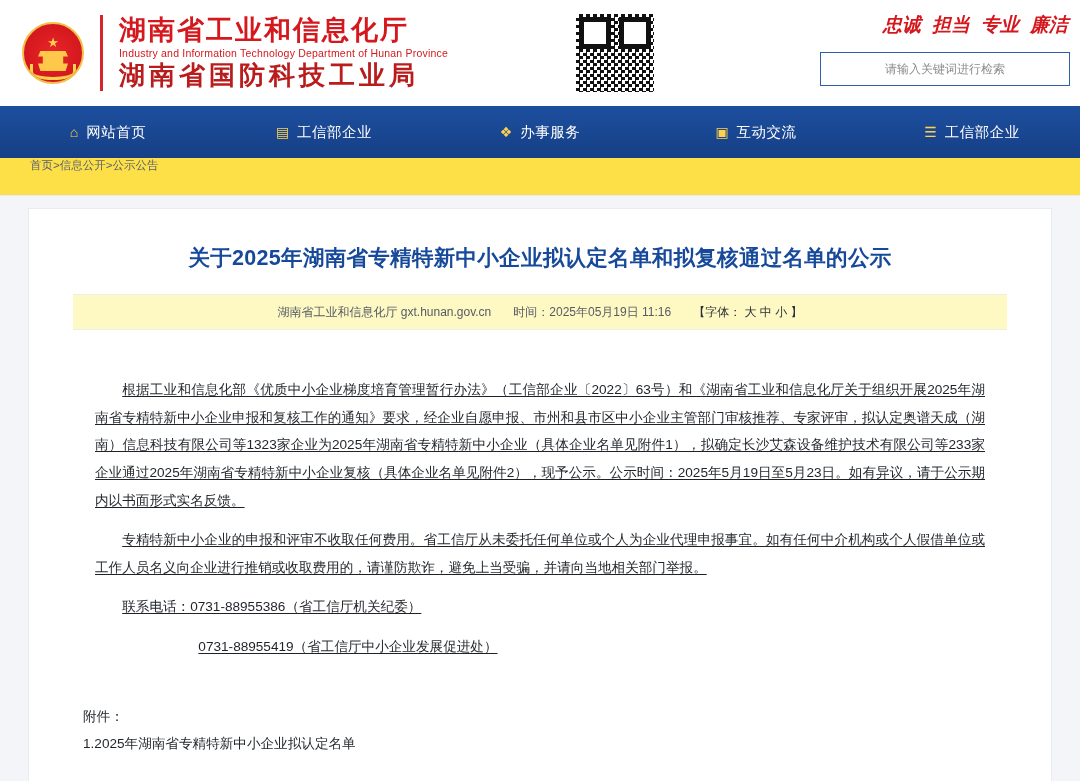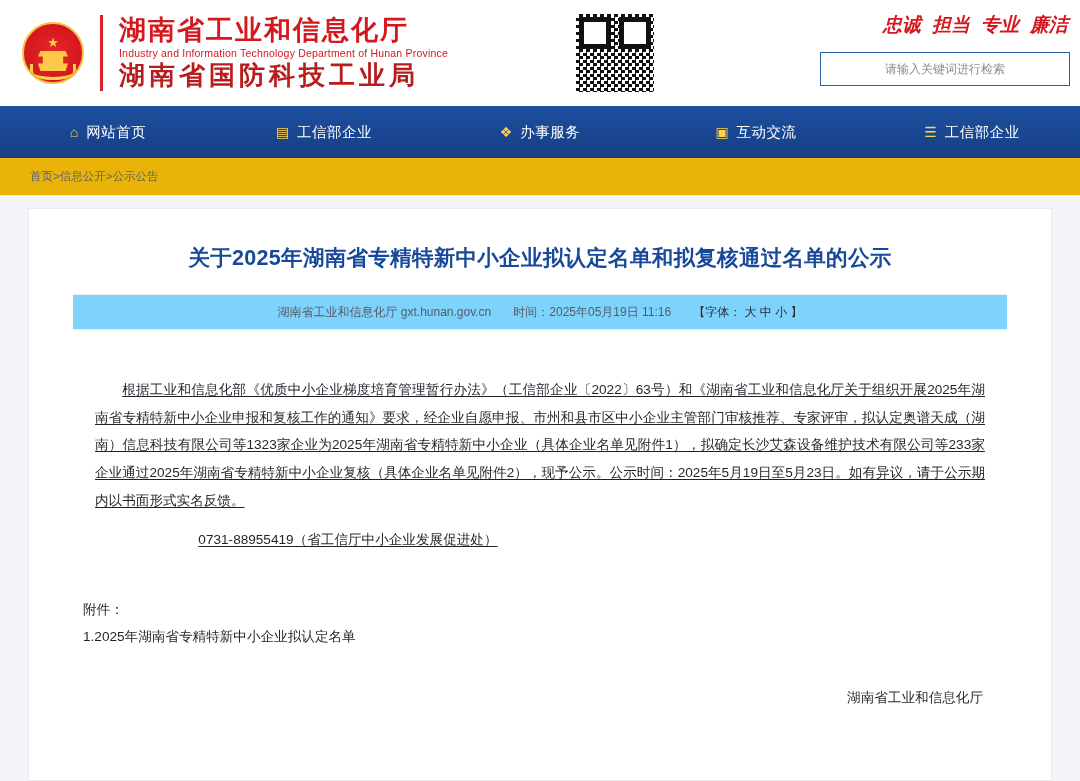--- a/index.html
+++ b/index.html
@@ -147,23 +147,23 @@
     white-space: nowrap;
     cursor: pointer;
     height: 100%;
   }
   .nav-item .ico { color: #ffd24d; font-size: 14px; line-height: 1; }
   .nav-item .lbl { letter-spacing: .5px; }
 
   
   .crumbwrap {
     height: 38px;
-    background: #eab308;
+    background: #fde047;
     border-bottom: 1px solid #e6eaf0;
-    display: flex; align-items: center;
+    display: flex; 
   }
   .crumb {
     font-size: 11.5px;
     color: #5a6270;
     padding-left: 30px;
   }
 
   
   .page {
     background: #f3f5f8;
@@ -181,21 +181,21 @@
   .doc-title {
     color: #17499a;
     font-size: 21.5px;
     font-weight: bold;
     text-align: center;
     line-height: 1.45;
     padding: 6px 20px 20px;
     letter-spacing: .3px;
   }
   .meta {
-    background: #7dd3fc;
+    background: #fef9c3;
     border-top: 1px solid #ebedf1;
     border-bottom: 1px solid #ebedf1;
     height: 36px;
     display: flex; align-items: center; justify-content: center;
     gap: 22px;
     font-size: 12px;
     color: #555b66;
   }
   .meta .src { color: #555b66; }
   .meta .time { color: #555b66; }
@@ -297,20 +297,22 @@
         <span>【字体：</span>
         <span>大</span>
         <span>中</span>
         <span>小</span>
         <span>】</span>
       </span>
     </div>
 
     <div class="body">
       <p class="ind u">根据工业和信息化部《优质中小企业梯度培育管理暂行办法》（工信部企业〔2022〕63号）和《湖南省工业和信息化厅关于组织开展2025年湖南省专精特新中小企业申报和复核工作的通知》要求，经企业自愿申报、市州和县市区中小企业主管部门审核推荐、专家评审，拟认定奥谱天成（湖南）信息科技有限公司等1323家企业为2025年湖南省专精特新中小企业（具体企业名单见附件1），拟确定长沙艾森设备维护技术有限公司等233家企业通过2025年湖南省专精特新中小企业复核（具体企业名单见附件2），现予公示。公示时间：2025年5月19日至5月23日。如有异议，请于公示期内以书面形式实名反馈。</p>
+      <p class="ind u">专精特新中小企业的申报和评审不收取任何费用。省工信厅从未委托任何单位或个人为企业代理申报事宜。如有任何中介机构或个人假借单位或工作人员名义向企业进行推销或收取费用的，请谨防欺诈，避免上当受骗，并请向当地相关部门举报。</p>
+      <p class="phone u">联系电话：0731-88955386（省工信厅机关纪委）</p>
       <p class="phone2 u">0731-88955419（省工信厅中小企业发展促进处）</p>
 
       <div class="attach">
         <p>附件：</p>
         <p>1.2025年湖南省专精特新中小企业拟认定名单</p>
       </div>
 
       <div class="sign">
         <div>湖南省工业和信息化厅</div>
 

